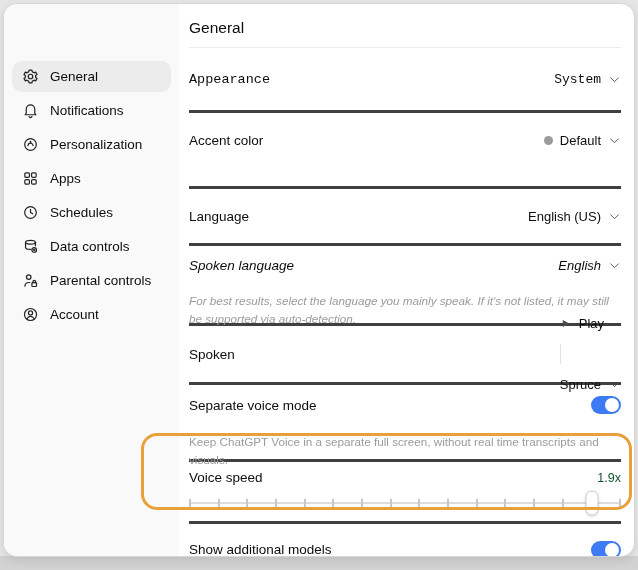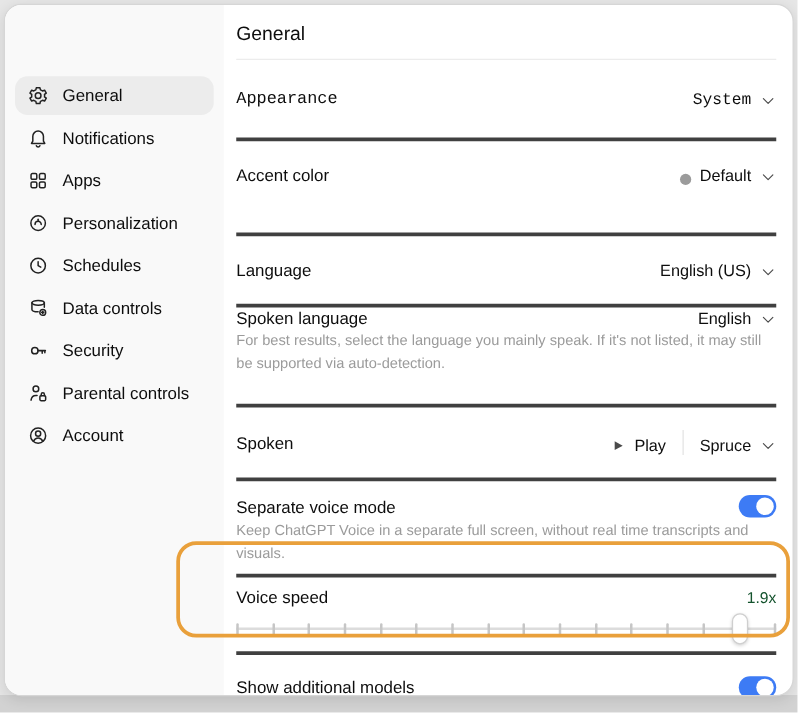--- a/index.html
+++ b/index.html
@@ -31,38 +31,38 @@
   .nav-item .nicon { width:17px; height:17px; display:flex; align-items:center; justify-content:center; color:#222; flex-shrink:0; }
   .nav-item .nicon svg { width:17px; height:17px; }
   
   .main { flex:1; padding:13px 13px 0 10px; position:relative; overflow:hidden; }
   .panel-title { font-size:15.5px; font-weight:500; color:#0d0d0d; line-height:21px; margin-bottom:9px; }
   .tdivider { height:1px; background:#ececec; }
   .block { border-top:3px solid #404040; }
   .block.first { border-top:none; }
   .row-flex { display:flex; align-items:center; justify-content:space-between; }
   .lbl { font-size:13.5px; color:#0d0d0d; }
-  .val { font-size:13px; color:#0d0d0d; display:flex; align-items:flex-end; gap:7px; }
+  .val { font-size:13px; color:#0d0d0d; display:flex; align-items:center; gap:7px; }
   .chev { display:flex; align-items:center; color:#4a4a4a; }
   .chev svg { width:13px; height:13px; }
-  .desc { font-size:11.7px; line-height:1.5; color:#9b9b9b; max-width:447px; margin-top:2px; }
+  .desc { font-size:11.7px; line-height:1.5; color:#9b9b9b; max-width:447px; margin-top:19px; }
   .dot { width:9px; height:9px; border-radius:50%; background:#9b9b9b; display:inline-block; }
   
   .b-appearance { height:62px; display:flex;font-family:Liberation Mono, monospace; }
   .b-accent     { height:58px; display:flex; }
   .b-language   { height:57px; display:flex;margin-top:18px; }
-  .b-spoken     { height:80px; padding-top:1px; }
+  .b-spoken     { height:80px; padding-top:12px;font-style:italic; }
   .b-voice      { height:59px; display:flex; }
   .b-svm        { height:77px; padding-top:11px; }
   .b-speed      { height:62px; padding-top:8px; }
   .b-models     { height:54px; display:flex; }
   .b-appearance .row-flex, .b-accent .row-flex, .b-language .row-flex,
   .b-voice .row-flex, .b-models .row-flex { width:100%; }
   
-  .voice-right { display:flex; align-items:flex-end; gap:13px; }
+  .voice-right { display:flex; align-items:flex-start; gap:13px;flex-direction:column; }
   .play-btn { display:flex; align-items:center; gap:8px; background:none; border:none; font-size:13px; color:#0d0d0d; cursor:pointer; font-family:inherit; }
   .play-btn svg { width:11px; height:11px; }
   .vsep { width:1px; height:20px; background:#e3e3e3; }
   .voice-select { display:flex; align-items:center; gap:7px; font-size:13px; cursor:pointer; }
   
   .toggle { width:30px; height:18px; border-radius:9px; background:#c9c9c9; position:relative; cursor:pointer; flex-shrink:0; }
   .toggle.on { background:var(--accent,#3d7bf5); }
   .toggle .knob { position:absolute; top:2px; left:2px; width:14px; height:14px; border-radius:50%; background:#fff; }
   .toggle.on .knob { left:auto; right:2px; }
   
@@ -112,37 +112,37 @@
             <svg viewBox="0 0 24 24" fill="none" stroke="currentColor" stroke-width="1.7" stroke-linecap="round" stroke-linejoin="round">
               <path d="M18 15.5V10a6 6 0 1 0-12 0v5.5L4.5 18h15z"></path>
               <path d="M10 20.5a2.1 2.1 0 0 0 4 0"></path>
             </svg>
           </span>
           <span>Notifications</span>
         </div>
         <div class="nav-item">
           <span class="nicon">
             <svg viewBox="0 0 24 24" fill="none" stroke="currentColor" stroke-width="1.7" stroke-linecap="round" stroke-linejoin="round">
+              <circle cx="12" cy="12" r="8.2"></circle>
+              <path d="M8.5 13.5a3.5 3.5 0 0 1 7 0"></path>
+              <path d="M12 7.5v2"></path>
+            </svg>
+          </span>
+          <span>Personalization</span>
+        </div>
+        <div class="nav-item">
+          <span class="nicon">
+            <svg viewBox="0 0 24 24" fill="none" stroke="currentColor" stroke-width="1.7" stroke-linecap="round" stroke-linejoin="round">
               <rect x="4" y="4" width="6.5" height="6.5" rx="1.6"></rect>
               <rect x="13.5" y="4" width="6.5" height="6.5" rx="1.6"></rect>
               <rect x="4" y="13.5" width="6.5" height="6.5" rx="1.6"></rect>
               <rect x="13.5" y="13.5" width="6.5" height="6.5" rx="1.6"></rect>
             </svg>
           </span>
           <span>Apps</span>
-        </div>
-        <div class="nav-item">
-          <span class="nicon">
-            <svg viewBox="0 0 24 24" fill="none" stroke="currentColor" stroke-width="1.7" stroke-linecap="round" stroke-linejoin="round">
-              <circle cx="12" cy="12" r="8.2"></circle>
-              <path d="M8.5 13.5a3.5 3.5 0 0 1 7 0"></path>
-              <path d="M12 7.5v2"></path>
-            </svg>
-          </span>
-          <span>Personalization</span>
         </div>
         <div class="nav-item">
           <span class="nicon">
             <svg viewBox="0 0 24 24" fill="none" stroke="currentColor" stroke-width="1.7" stroke-linecap="round" stroke-linejoin="round">
               <circle cx="12" cy="12" r="8.2"></circle>
               <path d="M12 7.5V12l3 1.8"></path>
             </svg>
           </span>
           <span>Schedules</span>
         </div>
@@ -150,29 +150,20 @@
           <span class="nicon">
             <svg viewBox="0 0 24 24" fill="none" stroke="currentColor" stroke-width="1.7" stroke-linecap="round" stroke-linejoin="round">
               <ellipse cx="12" cy="6" rx="7" ry="2.7"></ellipse>
               <path d="M5 6v7.5c0 1.5 3.1 2.7 7 2.7"></path>
               <path d="M19 6v5"></path>
               <circle cx="17.2" cy="16.8" r="3.3"></circle>
               <path d="M17.2 15.6v2.4M16 16.8h2.4"></path>
             </svg>
           </span>
           <span>Data controls</span>
-        </div>
-        <div class="nav-item">
-          <span class="nicon">
-            <svg viewBox="0 0 24 24" fill="none" stroke="currentColor" stroke-width="1.7" stroke-linecap="round" stroke-linejoin="round">
-              <circle cx="8.3" cy="12" r="3.6"></circle>
-              <path d="M11.9 12h8.3M16.6 12v3.1M19.6 12v2.4"></path>
-            </svg>
-          </span>
-          <span>Security</span>
         </div>
         <div class="nav-item">
           <span class="nicon">
             <svg viewBox="0 0 24 24" fill="none" stroke="currentColor" stroke-width="1.7" stroke-linecap="round" stroke-linejoin="round">
               <circle cx="9.5" cy="7.2" r="3.2"></circle>
               <path d="M4 20c.5-3.3 2.7-5.2 5.5-5.2h1.3"></path>
               <rect x="14" y="15" width="6.5" height="5.5" rx="1.2"></rect>
               <path d="M15.5 15v-1.5a1.8 1.8 0 0 1 3.6 0V15"></path>
             </svg>
           </span>

